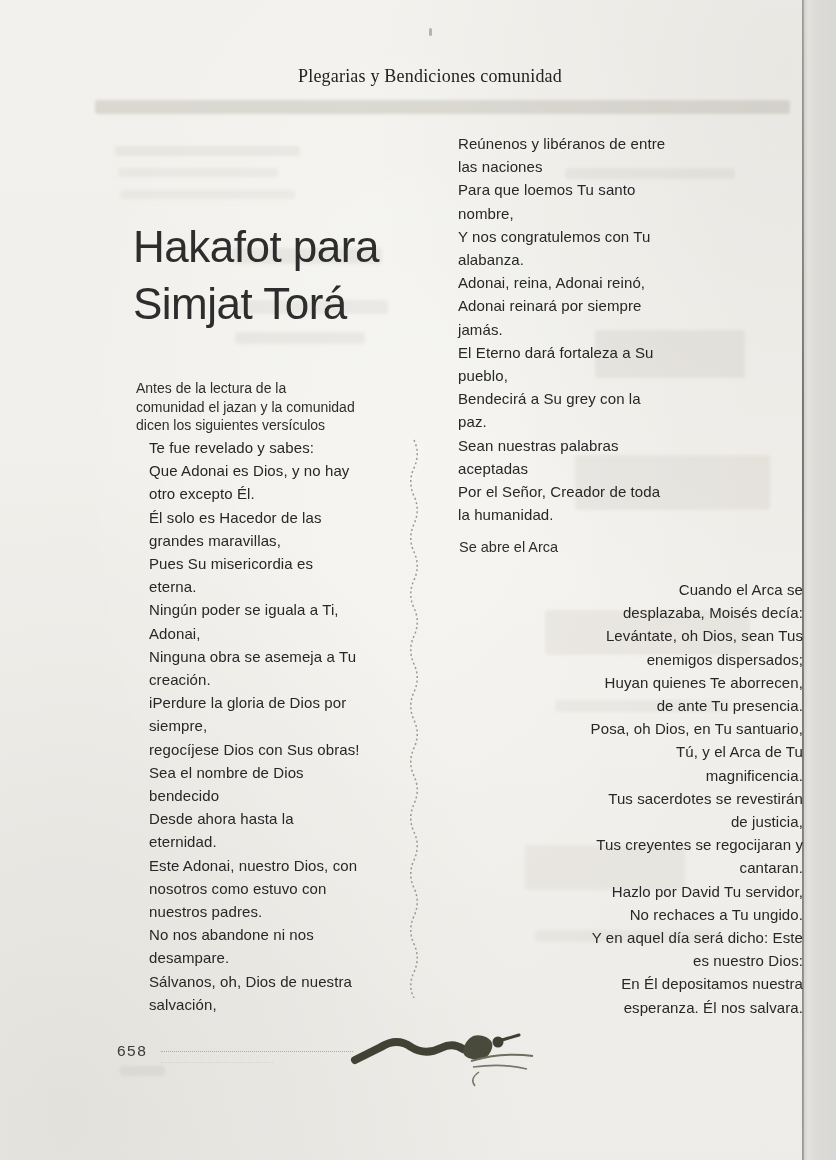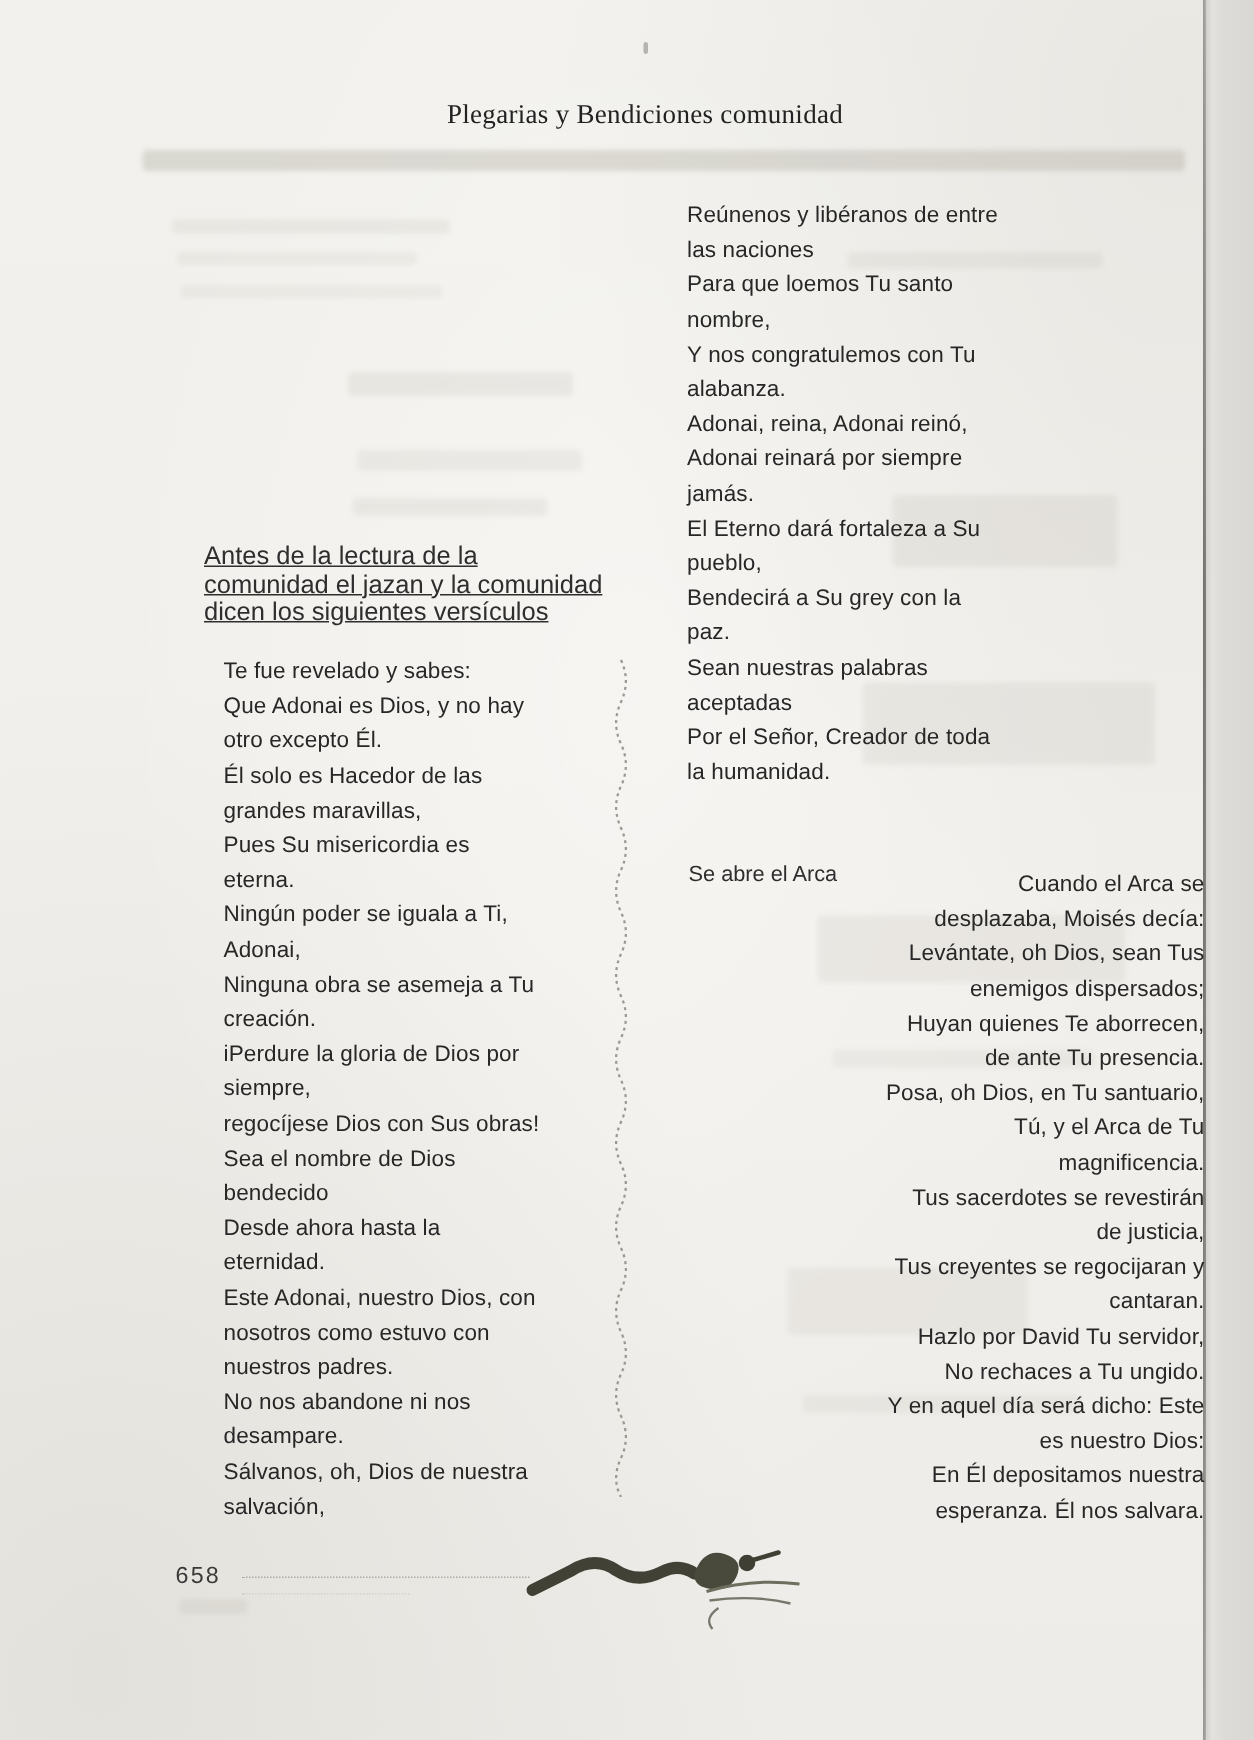--- a/index.html
+++ b/index.html
@@ -35,27 +35,27 @@
     font-size:18px; color:#222; letter-spacing:.2px;
   }
   .textblock{white-space:pre-line;}
 
   .article-title{
     position:absolute; top:218px; left:133px; margin:0; width:330px;
     font-size:44px; line-height:57px; font-weight:300; letter-spacing:-.5px;
     color:#2d2d2d;
   }
   .rubric{
-    position:absolute; top:362px; left:136px; width:300px;
-    font-size:17px; line-height:18.5px; color:#2e2e2e;text-decoration:underline;
+    position:absolute; top:379px; left:136px; width:300px;
+    font-size:14px; line-height:18.5px; color:#2e2e2e;
   }
   .bodytext{font-size:15px; line-height:23.2px; letter-spacing:.1px;}
   .left-body{position:absolute; top:436px; left:149px; width:300px;}
   .right-body-1{position:absolute; top:132px; left:458px; width:340px;}
-  .caption{position:absolute; top:539px; left:459px; width:300px; font-size:14.5px; color:#2e2e2e;margin-top:36px;}
+  .caption{position:absolute; top:539px; left:459px; width:300px; font-size:14.5px; color:#2e2e2e;}
   .right-body-2{position:absolute; top:578px; left:458px; width:345px;text-align:right;}
 
   .wavy{position:absolute; left:406px; top:438px;}
 
   .pagenum{
     position:absolute; left:117px; top:1042px;
     font-size:15.5px; letter-spacing:1.5px; color:#3a3a3a;
   }
   .rule{position:absolute; left:161px; top:1051px; width:192px; border-top:1.6px dotted #aeaca4;}
   .rule2{position:absolute; left:161px; top:1062px; width:112px; border-top:1px dotted #c4c2ba; opacity:.55;}
@@ -82,20 +82,22 @@
   <div class="ghost" style="left:555px;top:700px;width:175px;height:12px;opacity:.10"></div>
   <div class="ghost" style="left:525px;top:845px;width:160px;height:45px;opacity:.11"></div>
   <div class="ghost" style="left:535px;top:930px;width:185px;height:12px;opacity:.10"></div>
   <div class="ghost" style="left:120px;top:1066px;width:45px;height:10px;opacity:.14"></div>
   <div class="speck" style="left:429px;top:28px;width:3px;height:8px;opacity:.45"></div>
 
   <div class="header">
     <span>Plegarias y Bendiciones comunidad</span>
   </div>
 
+  <h1 class="article-title textblock">Hakafot para
+Simjat Torá</h1>
   <div class="rubric textblock">Antes de la lectura de la
 comunidad el jazan y la comunidad
 dicen los siguientes versículos</div>
   <div class="left-body bodytext textblock">Te fue revelado y sabes:
 Que Adonai es Dios, y no hay
 otro excepto Él.
 Él solo es Hacedor de las
 grandes maravillas,
 Pues Su misericordia es
 eterna.

